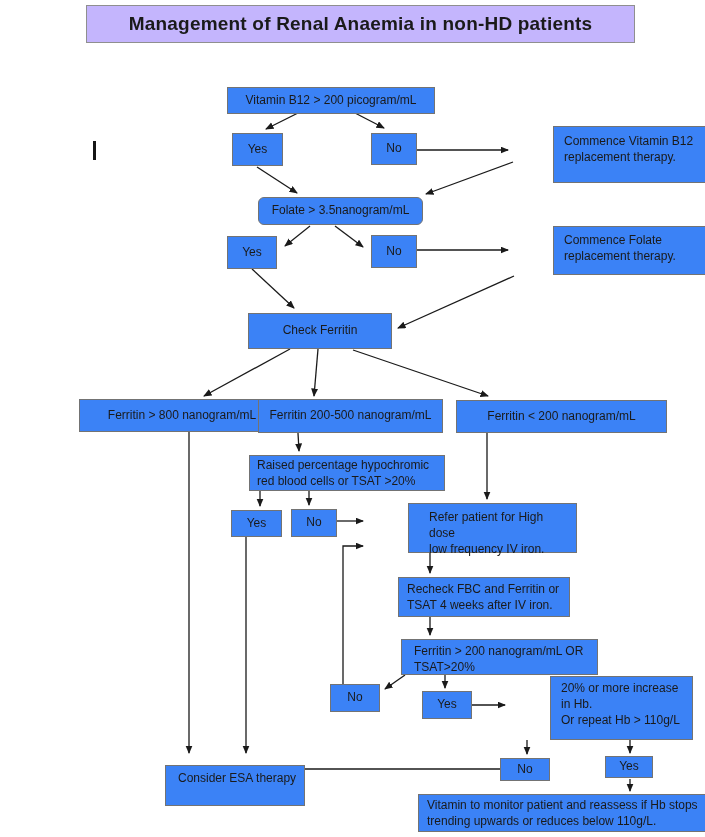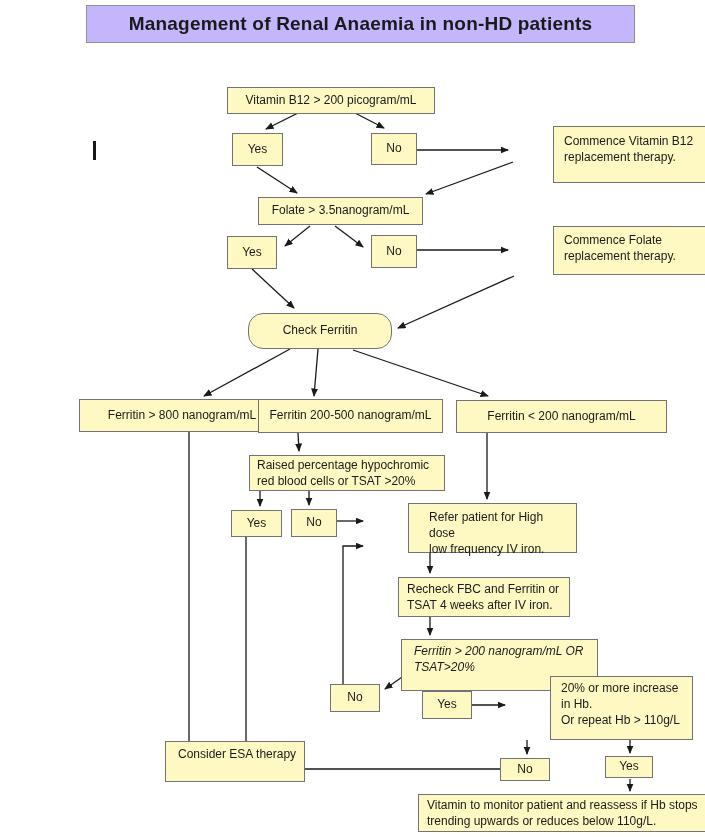--- a/index.html
+++ b/index.html
@@ -16,21 +16,21 @@
     position:absolute;
     border:1px solid #8f8f8f;
     display:flex;align-items:center;justify-content:center;
     font-size:19px;font-weight:bold;letter-spacing:0.2px;
     box-sizing:border-box;background:#c4b5fd;
   }
   .node{
     position:absolute;
     border:1px solid #737373;
     box-sizing:border-box;
-    background:#fef9c3;
+    background:#3b82f6;
     font-size:12px;line-height:1.32;
     white-space:pre-line;
   }
   .node.c{display:flex;align-items:center;justify-content:center;text-align:center;}
   .node.l{display:block;text-align:left;margin-left:40px;}
   .cursor-artifact{
     position:absolute;background:#161616;
   }
 </style>
 </head>
@@ -84,62 +84,62 @@
 
   <div class="node c" style="left:227px;top:87px;width:208px;height:27px;">Vitamin B12 &gt; 200 picogram/mL</div>
 
   <div class="node c" style="left:232px;top:133px;width:51px;height:33px;">Yes</div>
 
   <div class="node c" style="left:371px;top:133px;width:46px;height:32px;">No</div>
 
   <div class="node l" style="left:513px;top:126px;width:160px;height:57px;padding:7px 6px 0 10px;">Commence Vitamin B12
 replacement therapy.</div>
 
-  <div class="node c" style="left:258px;top:197px;width:165px;height:28px;">Folate &gt; 3.5nanogram/mL</div>
+  <div class="node c" style="left:258px;top:197px;width:165px;height:28px;border-radius:6px;">Folate &gt; 3.5nanogram/mL</div>
 
   <div class="node c" style="left:227px;top:236px;width:50px;height:33px;">Yes</div>
 
   <div class="node c" style="left:371px;top:235px;width:46px;height:33px;">No</div>
 
   <div class="node l" style="left:513px;top:226px;width:159px;height:49px;padding:6px 6px 0 10px;">Commence Folate
 replacement therapy.</div>
 
-  <div class="node c" style="left:248px;top:313px;width:144px;height:36px;border-radius:15px;">Check Ferritin</div>
+  <div class="node c" style="left:248px;top:313px;width:144px;height:36px;">Check Ferritin</div>
 
   <div class="node c" style="left:79px;top:399px;width:206px;height:33px;">Ferritin &gt; 800 nanogram/mL</div>
 
   <div class="node c" style="left:258px;top:399px;width:185px;height:34px;">Ferritin 200-500 nanogram/mL</div>
 
   <div class="node c" style="left:456px;top:400px;width:211px;height:33px;">Ferritin &lt; 200 nanogram/mL</div>
 
   <div class="node l" style="left:209px;top:455px;width:196px;height:36px;padding:2px 4px 0 7px;">Raised percentage hypochromic
 red blood cells or TSAT &gt;20%</div>
 
   <div class="node c" style="left:231px;top:510px;width:51px;height:27px;">Yes</div>
 
   <div class="node c" style="left:291px;top:509px;width:46px;height:28px;">No</div>
 
   <div class="node l" style="left:368px;top:503px;width:169px;height:50px;padding:6px 4px 0 20px;">Refer patient for High dose
 low frequency IV iron.</div>
 
   <div class="node l" style="left:358px;top:577px;width:172px;height:40px;padding:4px 4px 0 8px;">Recheck FBC and Ferritin or
 TSAT 4 weeks after IV iron.</div>
 
-  <div class="node l" style="left:361px;top:639px;width:197px;height:52px;padding:4px 4px 0 12px;font-style:italic;">Ferritin &gt; 200 nanogram/mL OR
+  <div class="node l" style="left:361px;top:639px;width:197px;height:36px;padding:4px 4px 0 12px;">Ferritin &gt; 200 nanogram/mL OR
 TSAT&gt;20%</div>
 
   <div class="node c" style="left:330px;top:684px;width:50px;height:28px;">No</div>
 
   <div class="node c" style="left:422px;top:691px;width:50px;height:28px;">Yes</div>
 
   <div class="node l" style="left:510px;top:676px;width:143px;height:64px;padding:4px 4px 0 10px;">20% or more increase
 in Hb.
 Or repeat Hb &gt; 110g/L</div>
 
-  <div class="node l" style="left:125px;top:741px;width:140px;height:41px;padding:5px 4px 0 12px;">Consider ESA therapy</div>
+  <div class="node l" style="left:125px;top:765px;width:140px;height:41px;padding:5px 4px 0 12px;">Consider ESA therapy</div>
 
   <div class="node c" style="left:500px;top:758px;width:50px;height:23px;">No</div>
 
   <div class="node c" style="left:605px;top:756px;width:48px;height:22px;">Yes</div>
 
   <div class="node l" style="left:378px;top:794px;width:312px;height:38px;padding:3px 4px 0 8px;">Vitamin to monitor patient and reassess if Hb stops
 trending upwards or reduces below 110g/L.</div>
 
 </div>
 

